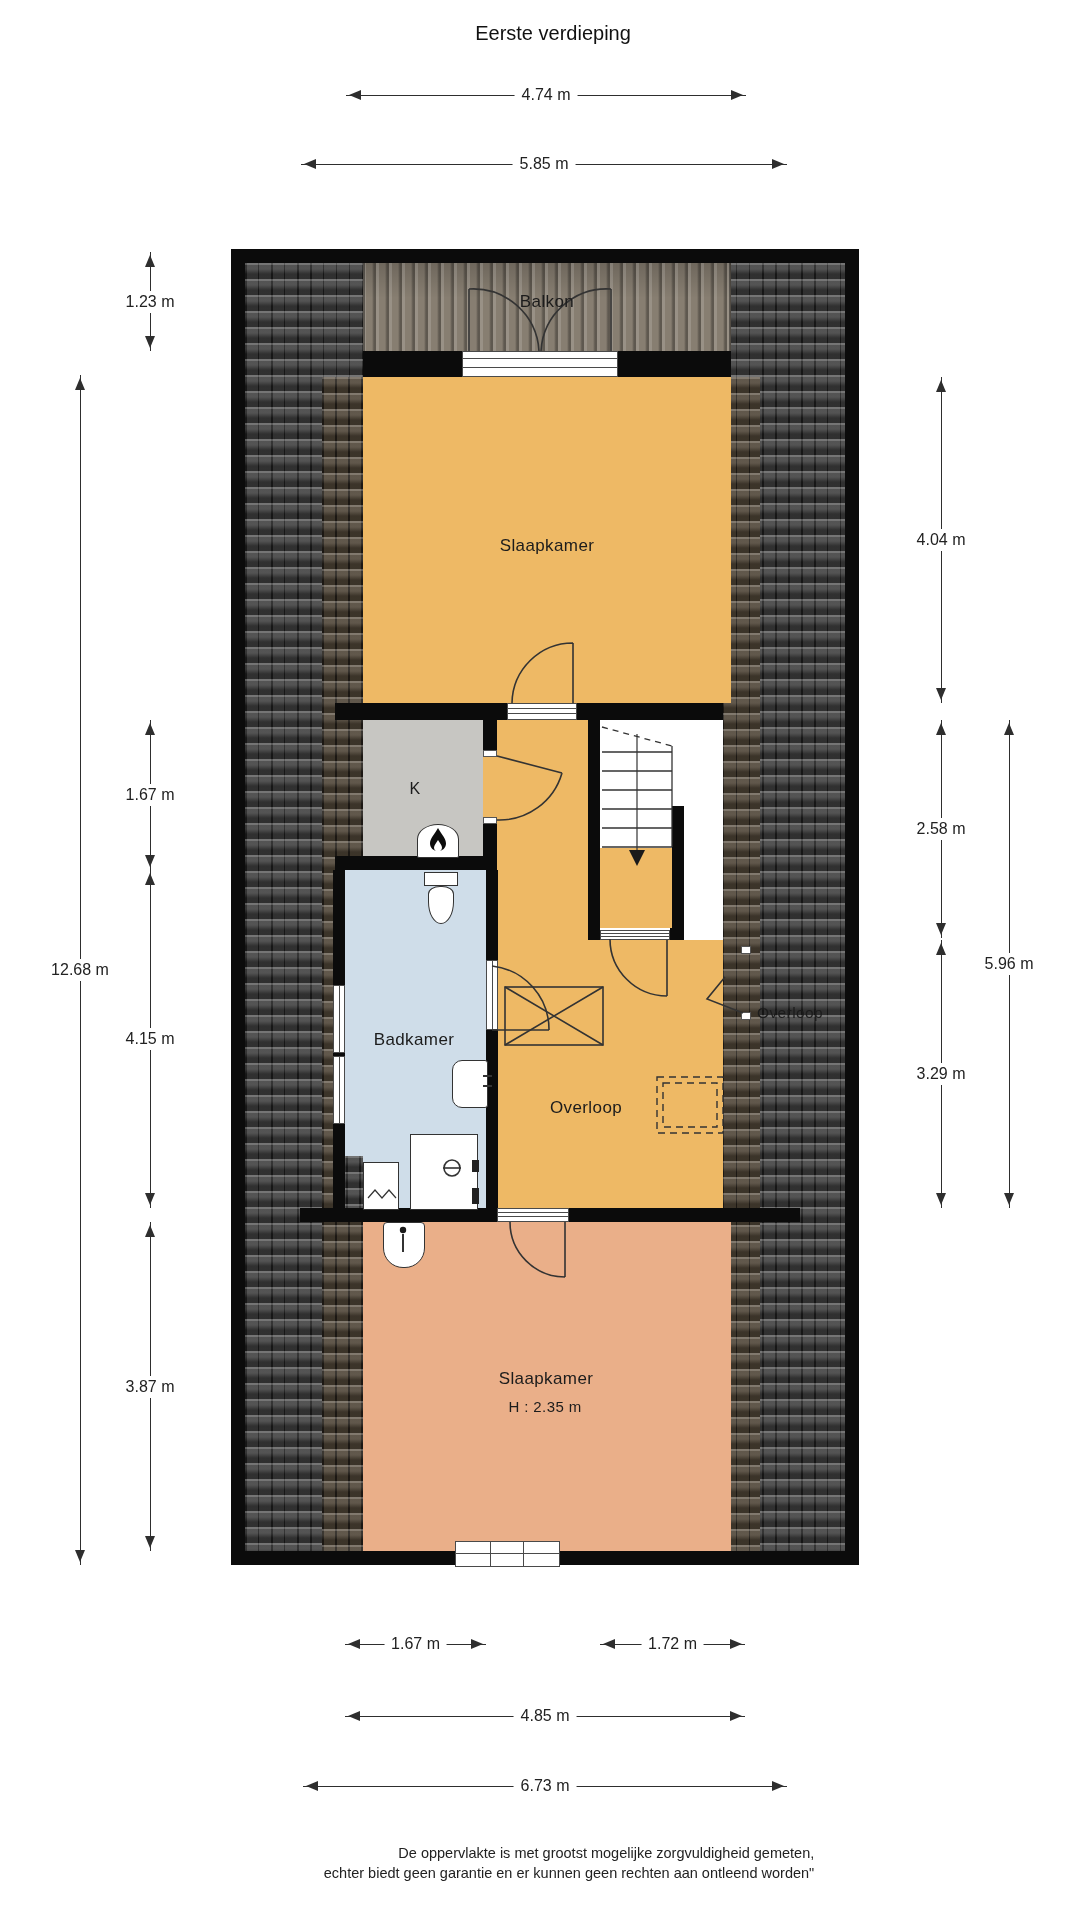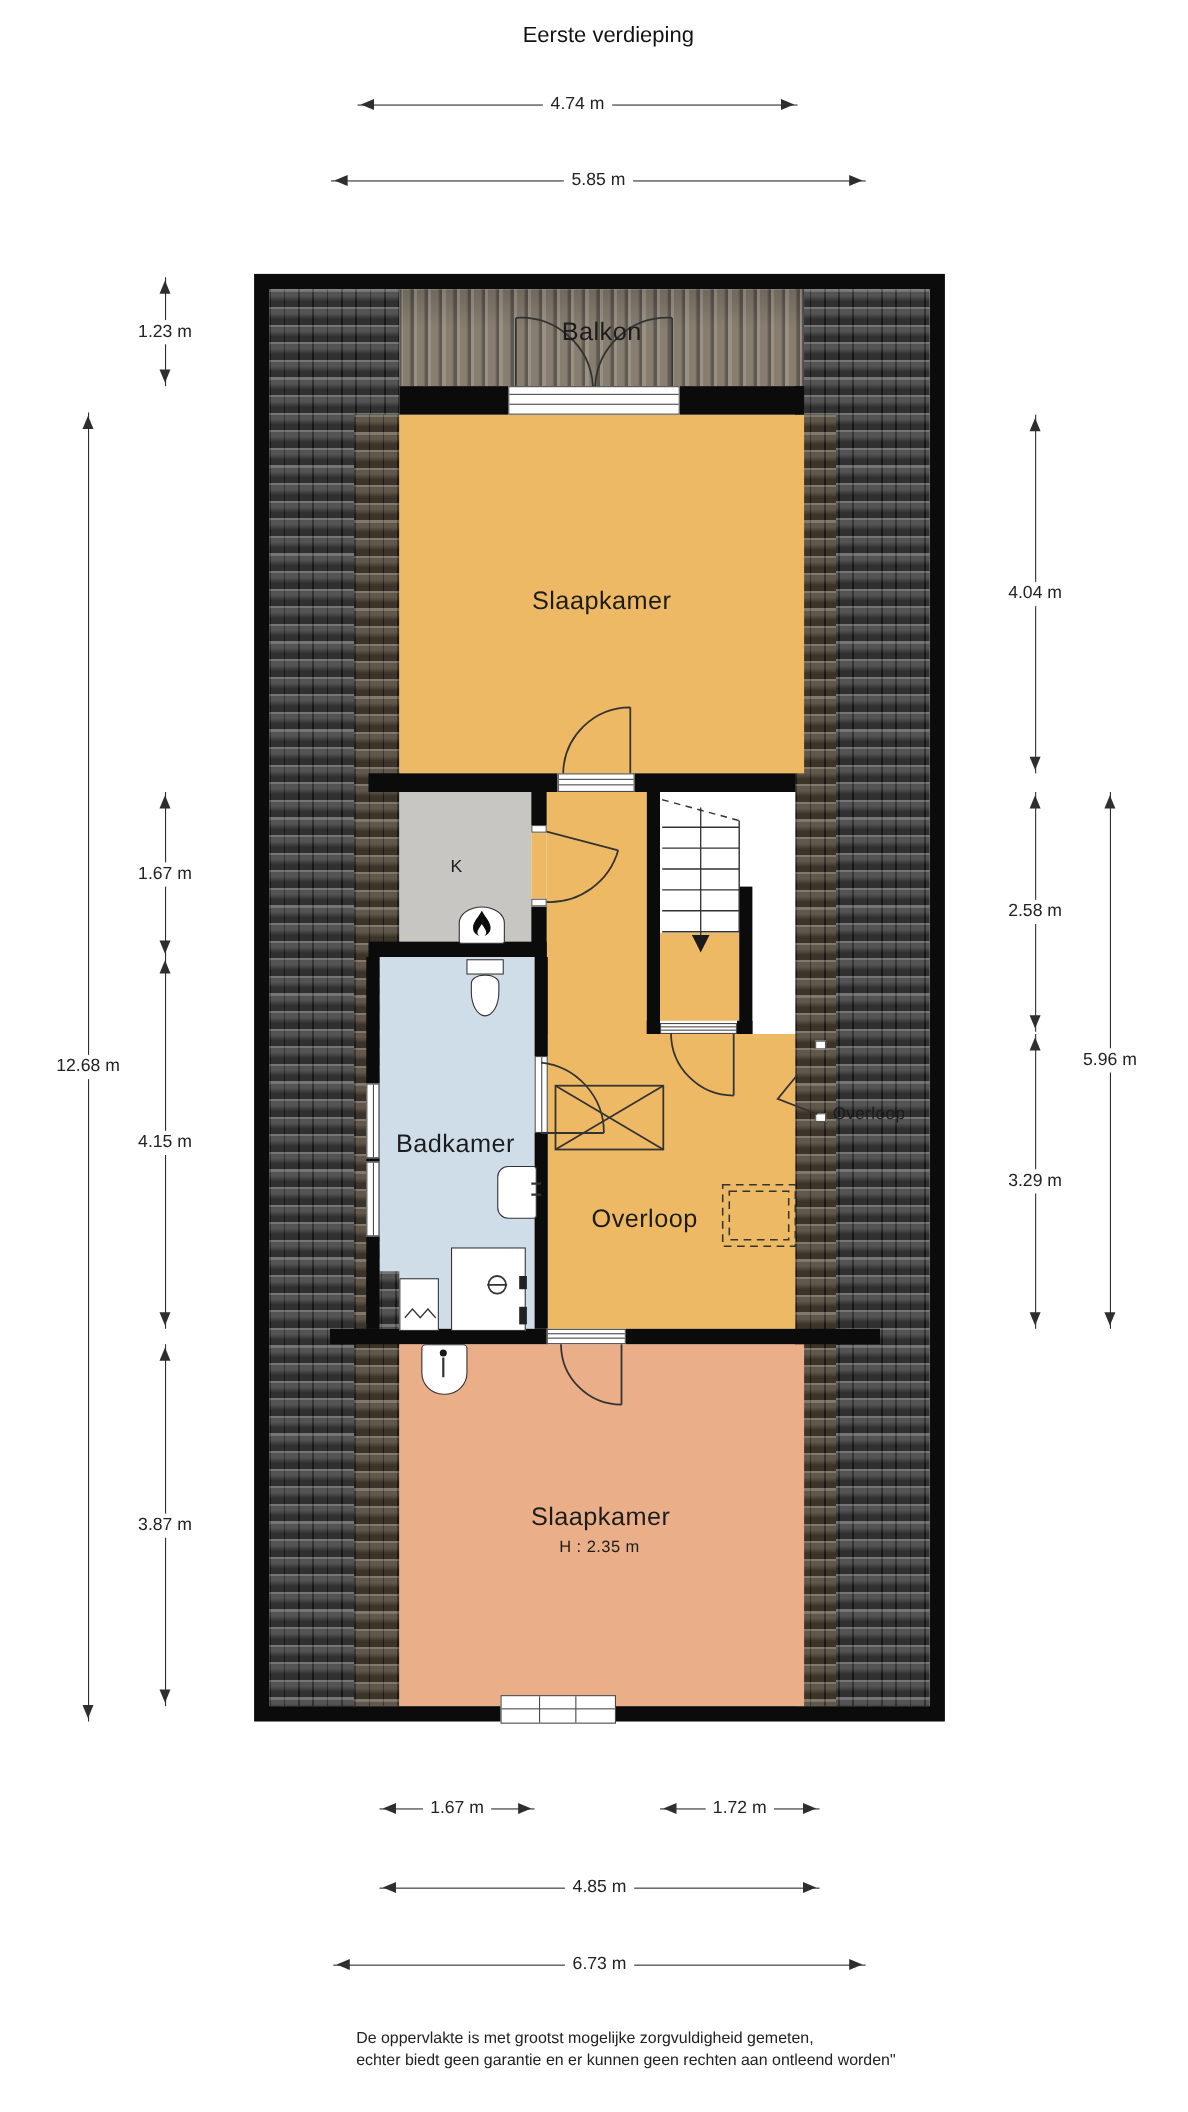--- a/index.html
+++ b/index.html
@@ -38,23 +38,23 @@
   .win{background:#fff;border:1px solid #4a4a4a;box-sizing:border-box;background-repeat:no-repeat}
   .win-h2{background-image:linear-gradient(#4a4a4a,#4a4a4a),linear-gradient(#4a4a4a,#4a4a4a);
           background-size:100% 1px,100% 1px;background-position:0 28%,0 66%}
   .win-v2{background-image:linear-gradient(#4a4a4a,#4a4a4a);background-size:1px 100%;background-position:50% 0}
   .win-grid{background-image:linear-gradient(#4a4a4a,#4a4a4a),linear-gradient(#4a4a4a,#4a4a4a),linear-gradient(#4a4a4a,#4a4a4a);
           background-size:1px 100%,1px 100%,100% 1px;background-position:33% 0,66% 0,0 48%}
   .jamb{background:#fff;border:1px solid #555;box-sizing:border-box}
   
   .fixture{background:#fff;border:1.5px solid #333;box-sizing:border-box}
   
-  .rlabel{position:absolute;transform:translate(-50%,-50%);font-size:23px;letter-spacing:.4px;color:var(--text);white-space:nowrap}
+  .rlabel{position:absolute;transform:translate(-50%,-50%);font-size:17px;letter-spacing:.4px;color:var(--text);white-space:nowrap}
   .title{position:absolute;transform:translate(-50%,-50%);font-size:20px;color:#111;white-space:nowrap}
-  .footer{position:absolute;transform:translateX(-50%);text-align:left;font-size:14.5px;line-height:20px;color:#222;white-space:nowrap}
+  .footer{position:absolute;transform:translateX(-50%);text-align:right;font-size:14.5px;line-height:20px;color:#222;white-space:nowrap}
   
   .hdim{position:absolute;height:0;border-top:1.5px solid var(--line)}
   .hdim .lab, .vdim .lab{position:absolute;background:#fff;padding:0 7px;font-size:16px;color:#222;white-space:nowrap}
   .hdim .lab{left:50%;top:-1px;transform:translate(-50%,-50%)}
   .hdim .arr{position:absolute;width:0;height:0;border:5px solid transparent;top:-6px}
   .hdim .arr.l{left:0;border-right:12px solid var(--line);transform:translateX(-2px)}
   .hdim .arr.r{right:0;border-left:12px solid var(--line);transform:translateX(2px)}
   .vdim{position:absolute;width:0;border-left:1.5px solid var(--line)}
   .vdim .lab{left:-1px;top:50%;transform:translate(-50%,-50%);padding:2px 6px}
   .vdim .arr{position:absolute;width:0;height:0;border:5px solid transparent;left:-6px}
@@ -179,21 +179,21 @@
 
 <div class="rlabel" style="left:547px;top:302px">Balkon</div>
 <div class="rlabel" style="left:547px;top:546px">Slaapkamer</div>
 <div class="rlabel" style="left:415px;top:789px;font-size:16px">K</div>
 <div class="rlabel" style="left:414px;top:1040px">Badkamer</div>
 <div class="rlabel" style="left:586px;top:1108px">Overloop</div>
 <div class="rlabel" style="left:790px;top:1013px;font-size:15.5px">Overloop</div>
 <div class="rlabel" style="left:546px;top:1379px">Slaapkamer</div>
 <div class="rlabel" style="left:545px;top:1406px;font-size:15px">H : 2.35 m</div>
 
-<div class="hdim" style="left:325px;top:95px;width:400px">
+<div class="hdim" style="left:346px;top:95px;width:400px">
   <span class="arr l"></span>
     <span class="arr r"></span>
   <span class="lab">4.74 m</span>
 </div>
 <div class="hdim" style="left:301px;top:164px;width:486px">
   <span class="arr l"></span>
     <span class="arr r"></span>
   <span class="lab">5.85 m</span>
 </div>
 

